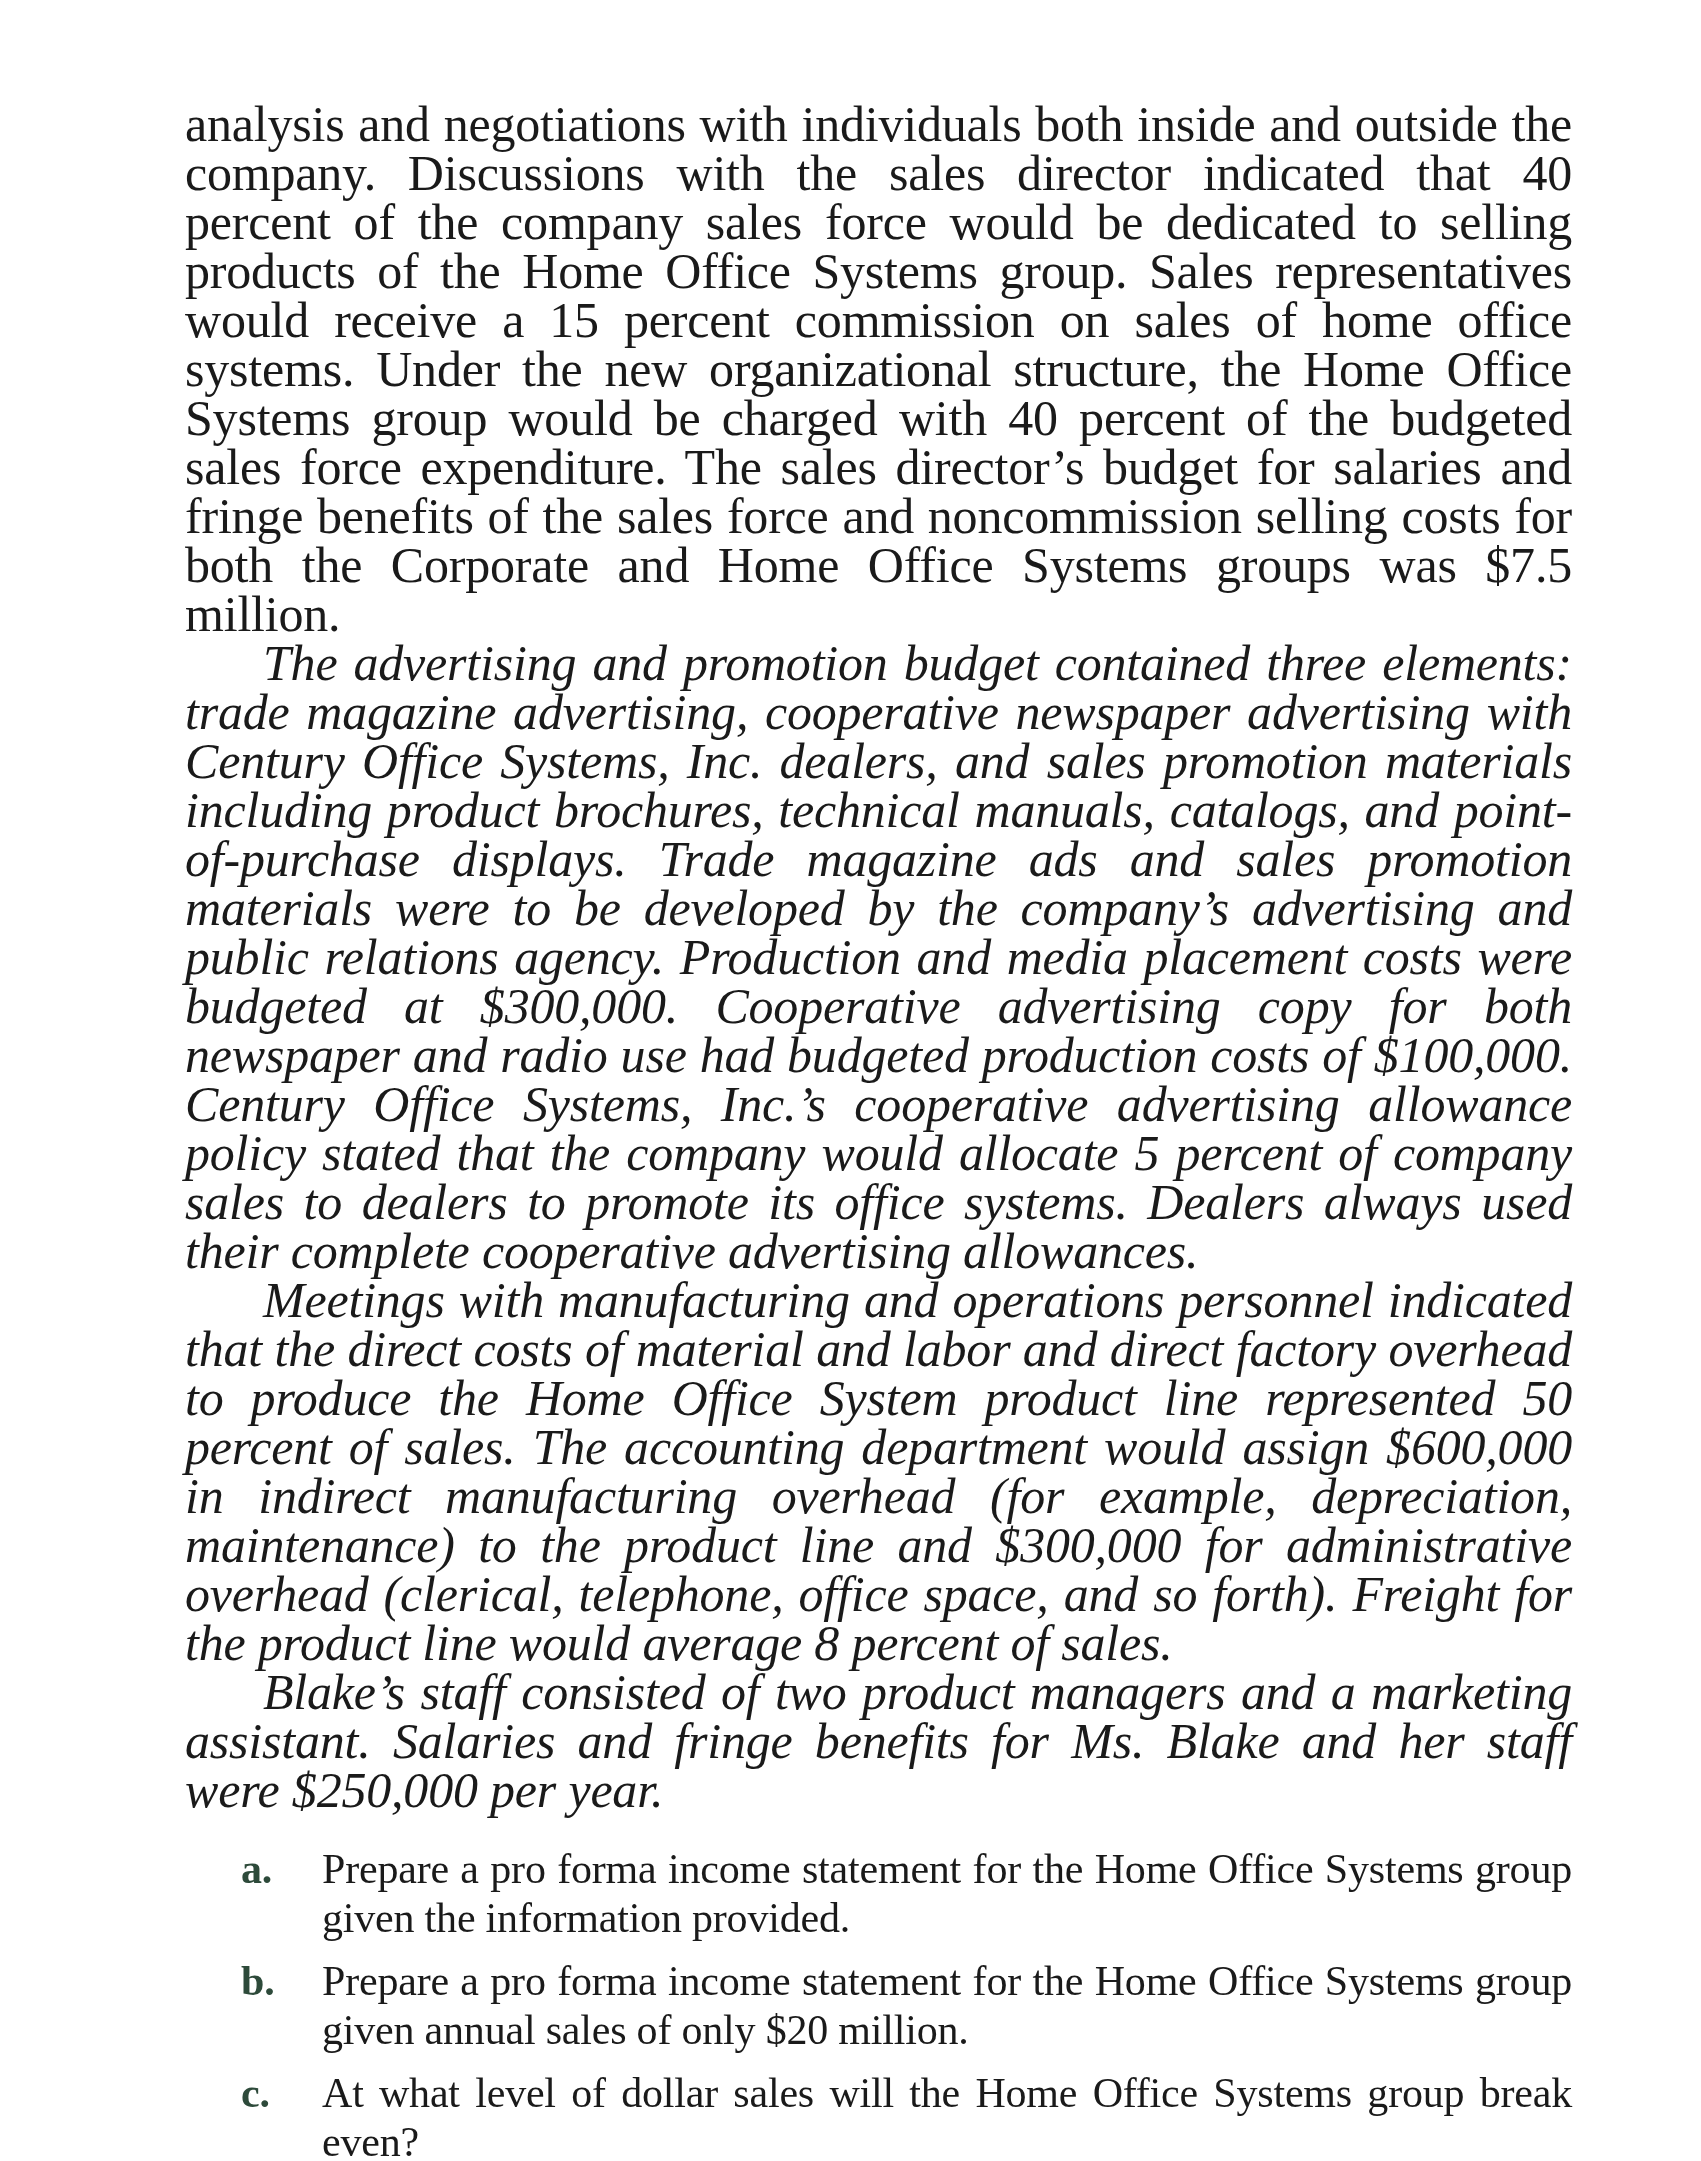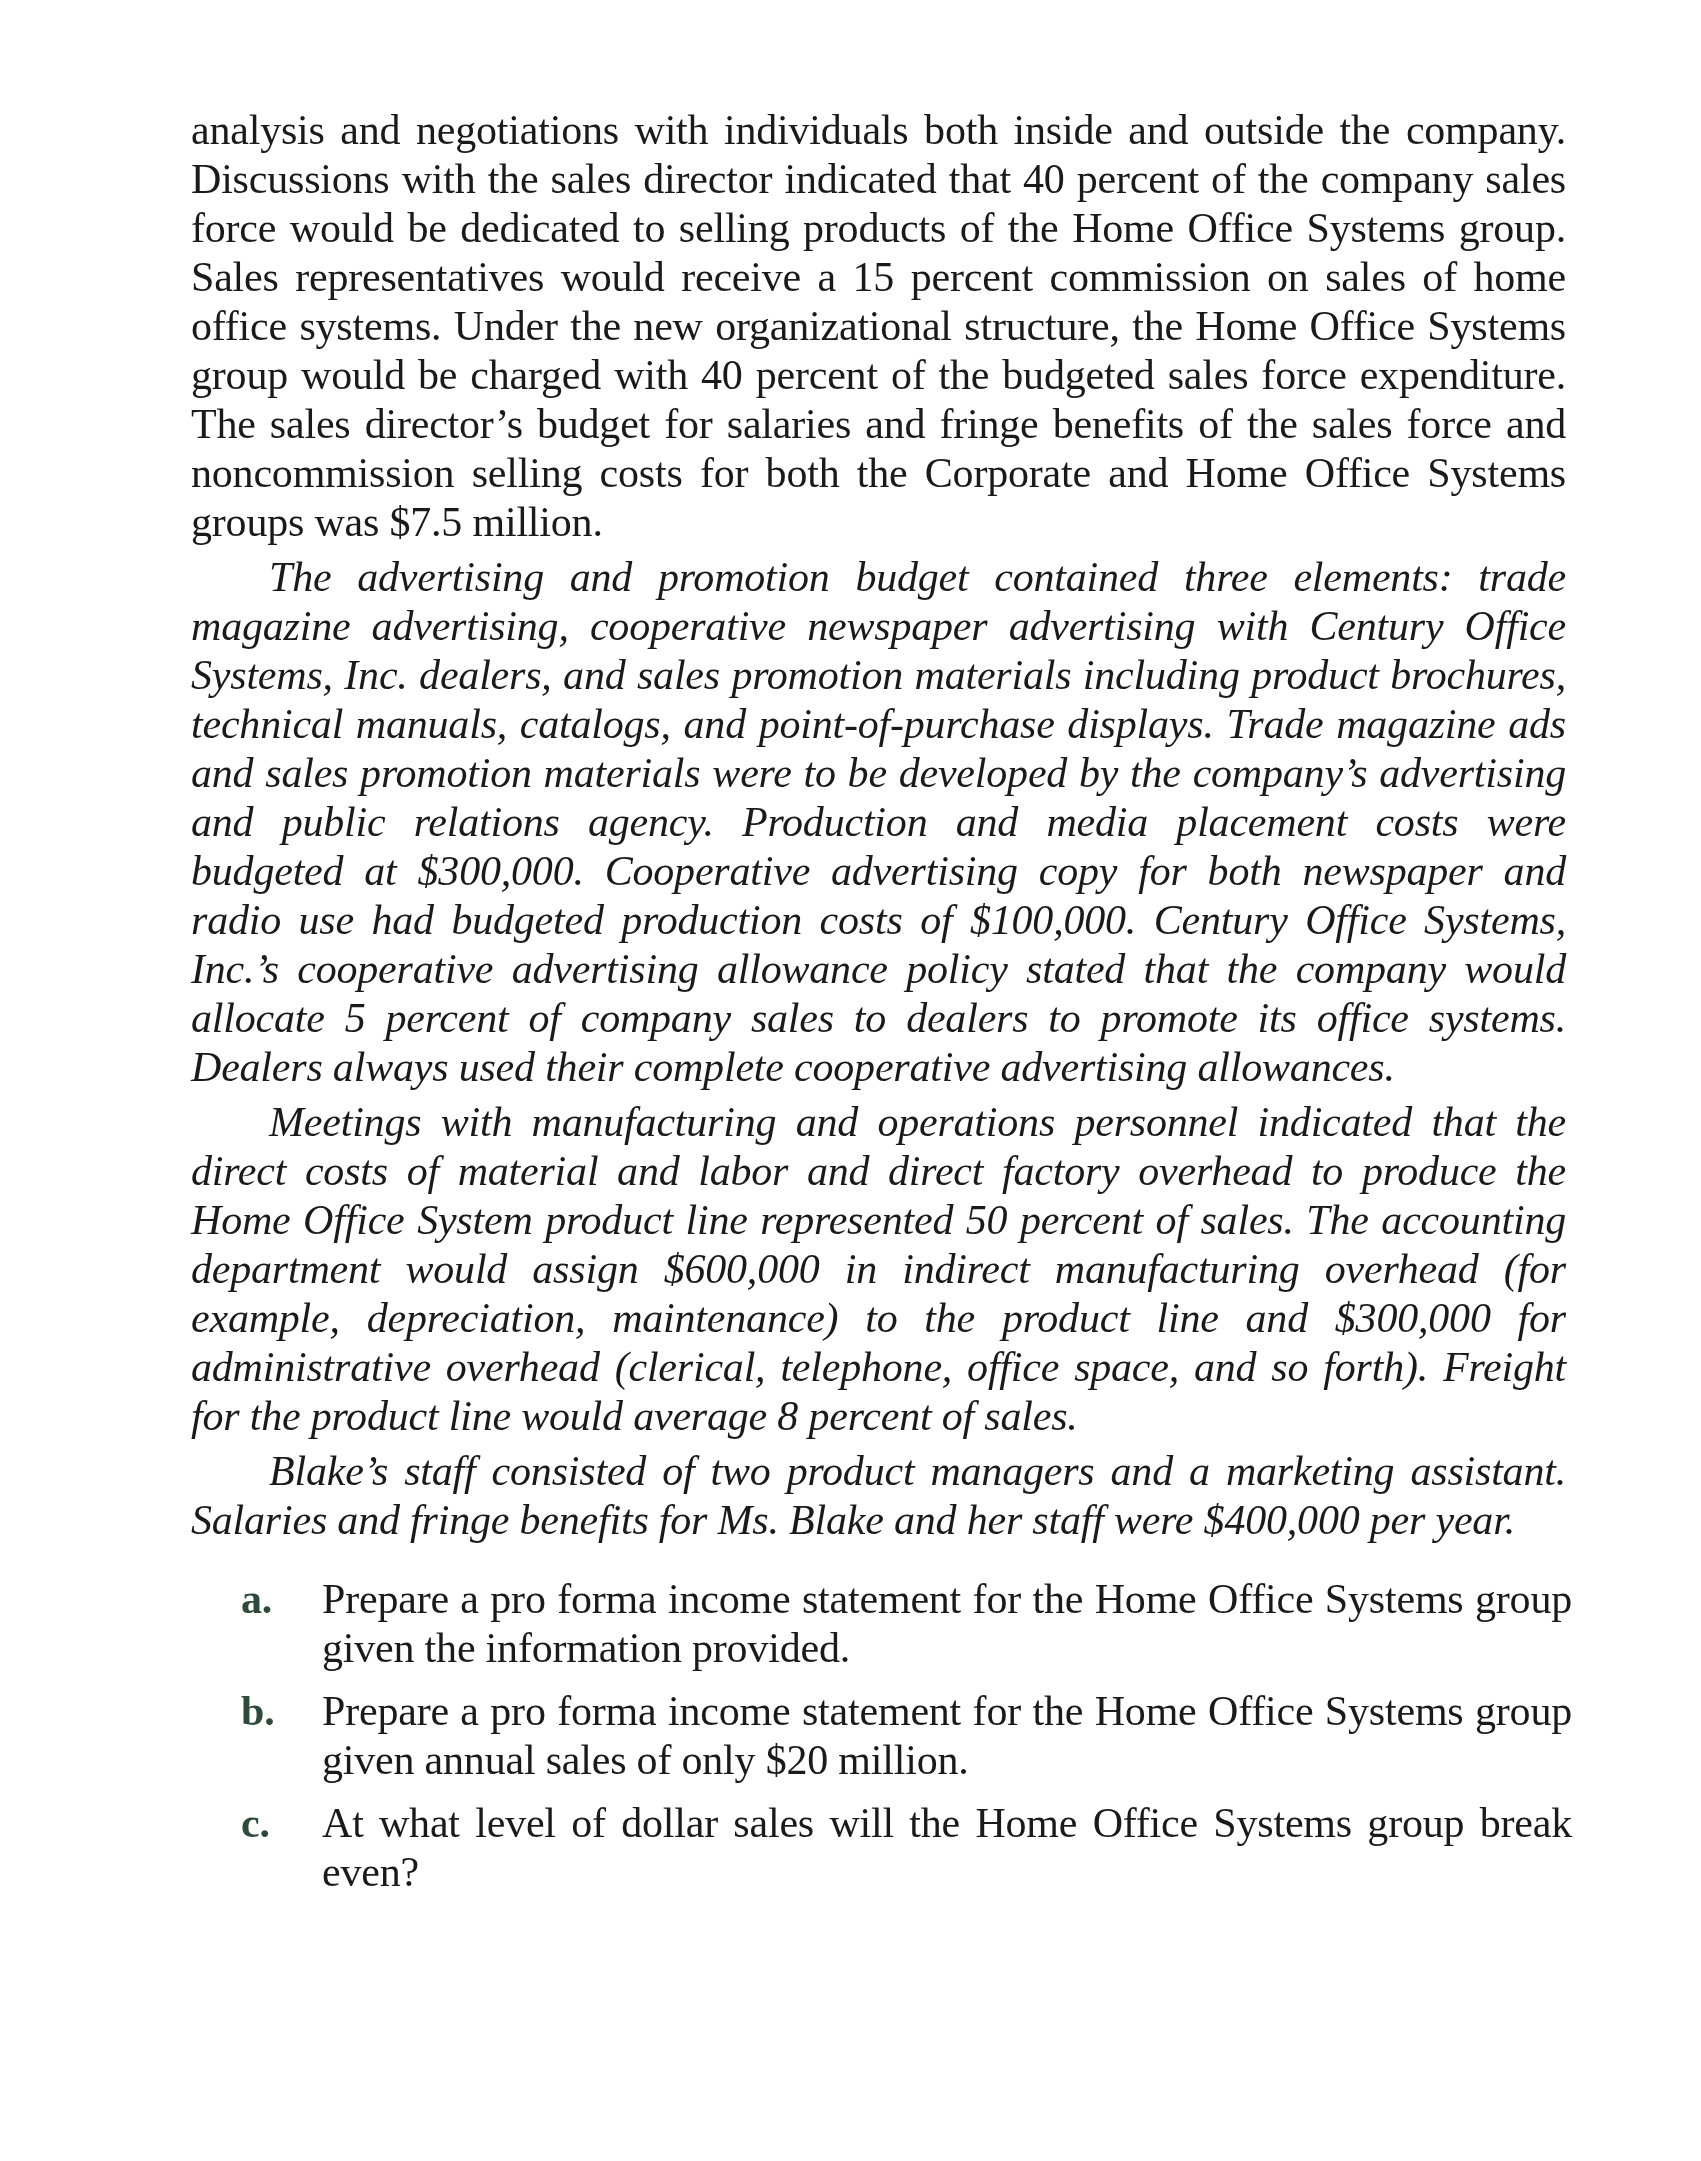--- a/index.html
+++ b/index.html
@@ -15,22 +15,22 @@
     font-family: "Liberation Serif", "DejaVu Serif", serif;
     color: #1a1a1a;
   }
   .page {
     position: absolute;
     left: 185px;
     top: 100px;
     width: 1387px;
   }
   .para {
-    margin: 6px;
-    font-size: 42px;
+    margin: 0;
+    font-size: 50px;
     line-height: 49px;
     text-align: justify;
     text-align-last: left;
     hyphens: manual;
     letter-spacing: -0.2px;
     word-spacing: 0px;
   }
   .para.indent {
     text-indent: 78px;
     font-style: italic;
@@ -64,21 +64,21 @@
     margin-top: 30px;
   }
 </style>
 </head>
 <body>
 
 <div class="page">
   <p class="para">analysis and negotiations with individuals both inside and outside the company. Discussions with the sales director indicated that 40 percent of the company sales force would be dedicated to selling products of the Home Office Systems group. Sales representatives would receive a 15 percent commission on sales of home office systems. Under the new organizational structure, the Home Office Systems group would be charged with 40 percent of the budgeted sales force expenditure. The sales director’s budget for salaries and fringe benefits of the sales force and noncommission selling costs for both the Corporate and Home Office Systems groups was $7.5 million.</p>
   <p class="para indent">The advertising and promotion budget contained three elements: trade magazine advertising, cooperative newspaper advertising with Century Office Systems, Inc. dealers, and sales promotion materials including prod­u­ct brochures, technical manuals, catalogs, and point-of-purchase displays. Trade magazine ads and sales promotion materials were to be developed by the company’s advertising and public relations agency. Production and media placement costs were budgeted at $300,000. Cooperative advertis­ing copy for both newspaper and radio use had budgeted production costs of $100,000. Century Office Systems, Inc.’s cooperative advertising allow­ance policy stated that the company would allocate 5 percent of company sales to dealers to promote its office systems. Dealers always used their complete cooperative advertising allowances.</p>
   <p class="para indent">Meetings with manufacturing and operations personnel indicated that the direct costs of material and labor and direct factory overhead to pro­duce the Home Office System product line represented 50 percent of sales. The accounting department would assign $600,000 in indirect manufactur­ing overhead (for example, depreciation, maintenance) to the product line and $300,000 for administrative overhead (clerical, telephone, office space, and so forth). Freight for the product line would average 8 percent of sales.</p>
-  <p class="para indent">Blake’s staff consisted of two product managers and a marketing assistant. Salaries and fringe benefits for Ms. Blake and her staff were $400,000 per year.</p>
+  <p class="para indent">Blake’s staff consisted of two product managers and a marketing assistant. Salaries and fringe benefits for Ms. Blake and her staff were $250,000 per year.</p>
 
   <div class="questions-wrap">
     <ol class="questions">
       <li class="q-item">
         <span class="q-label">a.</span>
         <span>Prepare a pro forma income statement for the Home Office Sys­tems group given the information provided.</span>
       </li>
       <li class="q-item">
         <span class="q-label">b.</span>
         <span>Prepare a pro forma income statement for the Home Office Sys­tems group given annual sales of only $20 million.</span>

